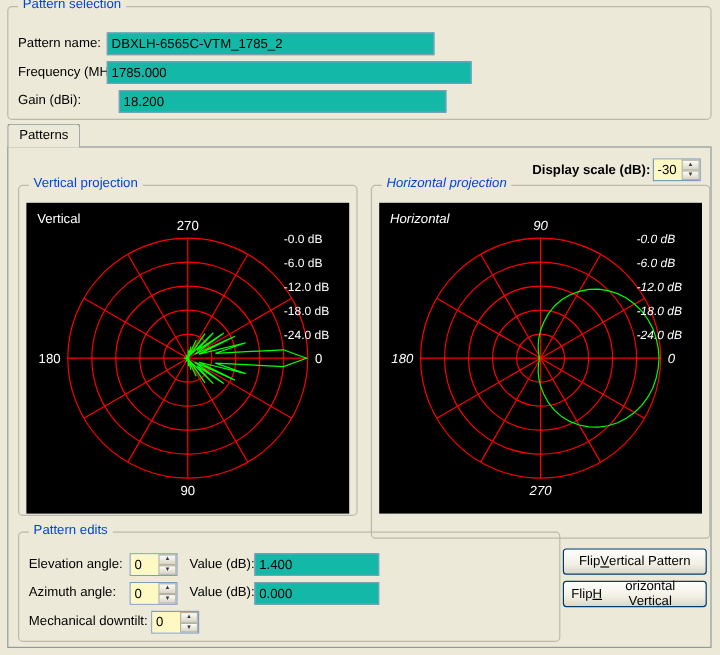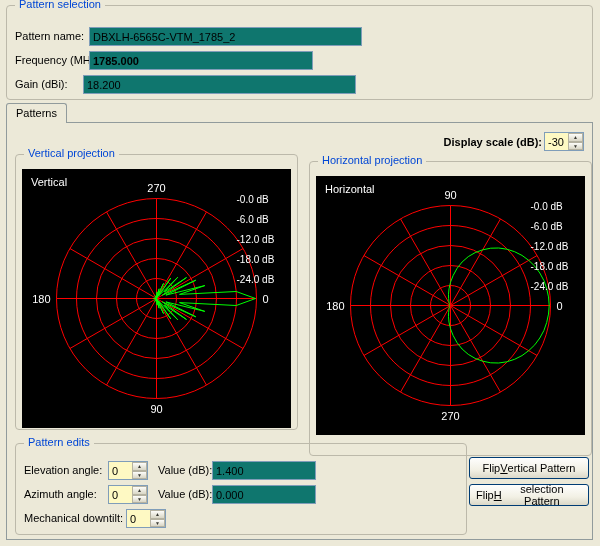--- a/index.html
+++ b/index.html
@@ -3,21 +3,21 @@
 <meta charset="utf-8">
 <style>
   html,body{margin:0;padding:0;}
   body{
     width:600px;height:546px;background:#ece9d8;position:relative;
     font-family:"Liberation Sans",sans-serif;font-size:11px;color:#000;overflow:hidden;
   }
   .group{position:absolute;border:1px solid #bcb9aa;border-radius:4px;box-sizing:border-box;}
   .group-title{position:absolute;top:-8px;left:8px;background:#ece9d8;padding:0 4px;color:#0046d5;white-space:nowrap;}
   .lbl{position:absolute;white-space:nowrap;line-height:13px;}
-  .tb{position:absolute;border:1px solid #7f9db9;background:#0f766e;
+  .tb{position:absolute;border:1px solid #7f9db9;background:#14b8a6;
       font:11px "Liberation Sans",sans-serif;padding:2px 3px 1px;height:19px;box-sizing:border-box;}
   .spin{position:absolute;display:flex;height:19px;box-sizing:border-box;border:1px solid #7f9db9;background:#fff;}
   .spin input{border:0;outline:0;width:20px;font:11px "Liberation Sans",sans-serif;padding:0 0 0 3px;background:#fef9c3;}
   .spin-btns{width:15px;display:flex;flex-direction:column;}
   .spin-btn{flex:1;display:flex;align-items:center;justify-content:center;font-size:5px;color:#3a3a34;
             background:linear-gradient(#fdfdfa,#d9d6c5);border:1px solid #b5b2a1;cursor:default;}
   .tabstrip{position:absolute;left:6px;top:103px;display:flex;align-items:flex-end;height:20px;z-index:3;}
   .tab{box-sizing:border-box;border:1px solid #919b9c;border-bottom:none;border-radius:3px 3px 0 0;
        padding:0 9px;height:17px;line-height:16px;background:linear-gradient(#f4f2e8,#dfdccb);
        margin-right:1px;margin-bottom:1px;cursor:default;}
@@ -31,23 +31,23 @@
   .btn .key{text-decoration:underline;}
 </style>
 </head>
 <body>
 
 <div class="group" style="left:6px;top:5px;width:587px;height:95px;">
   <span class="group-title">Pattern selection</span>
   <span class="lbl" style="left:8px;top:24px;">Pattern name:</span>
   <input class="tb" style="left: 82px; top: 21px; width: 273px;" value="DBXLH-6565C-VTM_1785_2">
   <span class="lbl" style="left:8px;top:48px;">Frequency (MHz):</span>
-  <input class="tb" style="left: 82px; top: 45px; width: 224px; font-weight: bold;" value="1785.000">
+  <input class="tb" style="left: 82px; top: 45px; width: 304px;" value="1785.000">
   <span class="lbl" style="left:8px;top:72px;">Gain (dBi):</span>
-  <input class="tb" style="left: 76px; top: 69px; width: 273px;" value="18.200">
+  <input class="tb" style="left: 92px; top: 69px; width: 273px;" value="18.200">
 </div>
 
 <div class="tabstrip">
   <div class="tab active">Patterns</div>
 </div>
 
 <div class="panel">
 
   <span class="lbl" style="right:50px;top:13px;font-weight:bold;">Display scale (dB):</span>
   <div class="spin" style="right:8px;top:9px;">
@@ -87,21 +87,21 @@
           <text x="214.5" y="113.5" font-size="10" font-family="&quot;Liberation Sans&quot;,sans-serif" fill="#ffffff">-24.0 dB</text>
           <text x="134.5" y="22.5" text-anchor="middle" font-size="11" font-family="&quot;Liberation Sans&quot;,sans-serif" fill="#ffffff">270</text>
           <text x="240.5" y="133.5" font-size="11" font-family="&quot;Liberation Sans&quot;,sans-serif" fill="#ffffff">0</text>
           <text x="28.5" y="133.5" text-anchor="end" font-size="11" font-family="&quot;Liberation Sans&quot;,sans-serif" fill="#ffffff">180</text>
           <text x="134.5" y="243.5" text-anchor="middle" font-size="11" font-family="&quot;Liberation Sans&quot;,sans-serif" fill="#ffffff">90</text>
           <text x="9" y="17" font-size="11" font-family="&quot;Liberation Sans&quot;,sans-serif" fill="#ffffff">Vertical</text>
         </svg>
     </div>
   </div>
 
-  <div class="group" style="left:302px;top:38px;width:283px;height:295px;">
+  <div class="group" style="left:302px;top:31px;width:283px;height:295px;font-style:italic;">
     <span class="group-title">Horizontal projection</span>
     <div class="chart-box">
       <svg width="269" height="259">
           <line x1="134.5" y1="129.5" x2="234.5" y2="129.5" stroke="#ff0000" stroke-width="1"></line>
           <line x1="134.5" y1="129.5" x2="221.10254037844388" y2="79.5" stroke="#ff0000" stroke-width="1"></line>
           <line x1="134.5" y1="129.5" x2="184.5" y2="42.89745962155614" stroke="#ff0000" stroke-width="1"></line>
           <line x1="134.5" y1="129.5" x2="134.5" y2="29.5" stroke="#ff0000" stroke-width="1"></line>
           <line x1="134.5" y1="129.5" x2="84.50000000000003" y2="42.89745962155612" stroke="#ff0000" stroke-width="1"></line>
           <line x1="134.5" y1="129.5" x2="47.89745962155612" y2="79.5" stroke="#ff0000" stroke-width="1"></line>
           <line x1="134.5" y1="129.5" x2="34.5" y2="129.5" stroke="#ff0000" stroke-width="1"></line>
@@ -166,16 +166,16 @@
   </div>
 
   <button class="btn" style="left:462px;top:334px;">
       <span>Flip </span>
       <span class="key">V</span>
       <span>ertical Pattern</span>
     </button>
   <button class="btn" style="left:462px;top:361px;">
       <span>Flip </span>
       <span class="key">H</span>
-      <span>selection Pattern</span>
+      <span>orizontal Vertical</span>
     </button>
 
 </div>
 
 </body></html>

